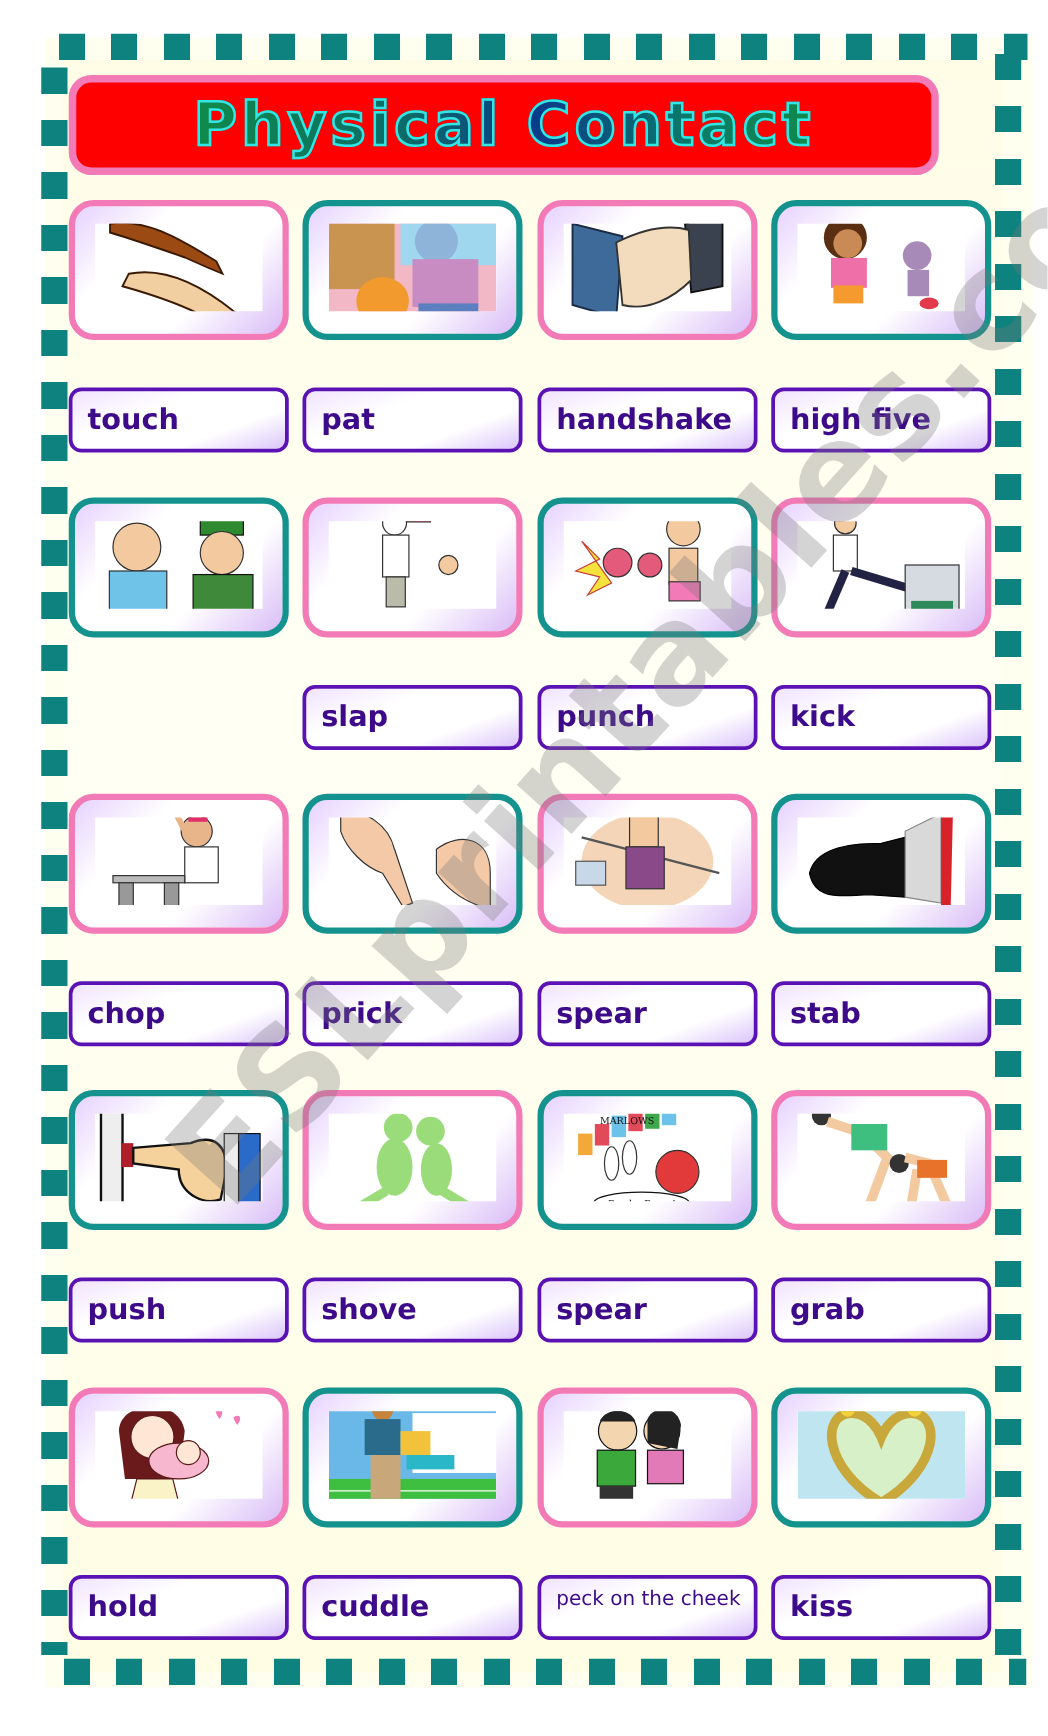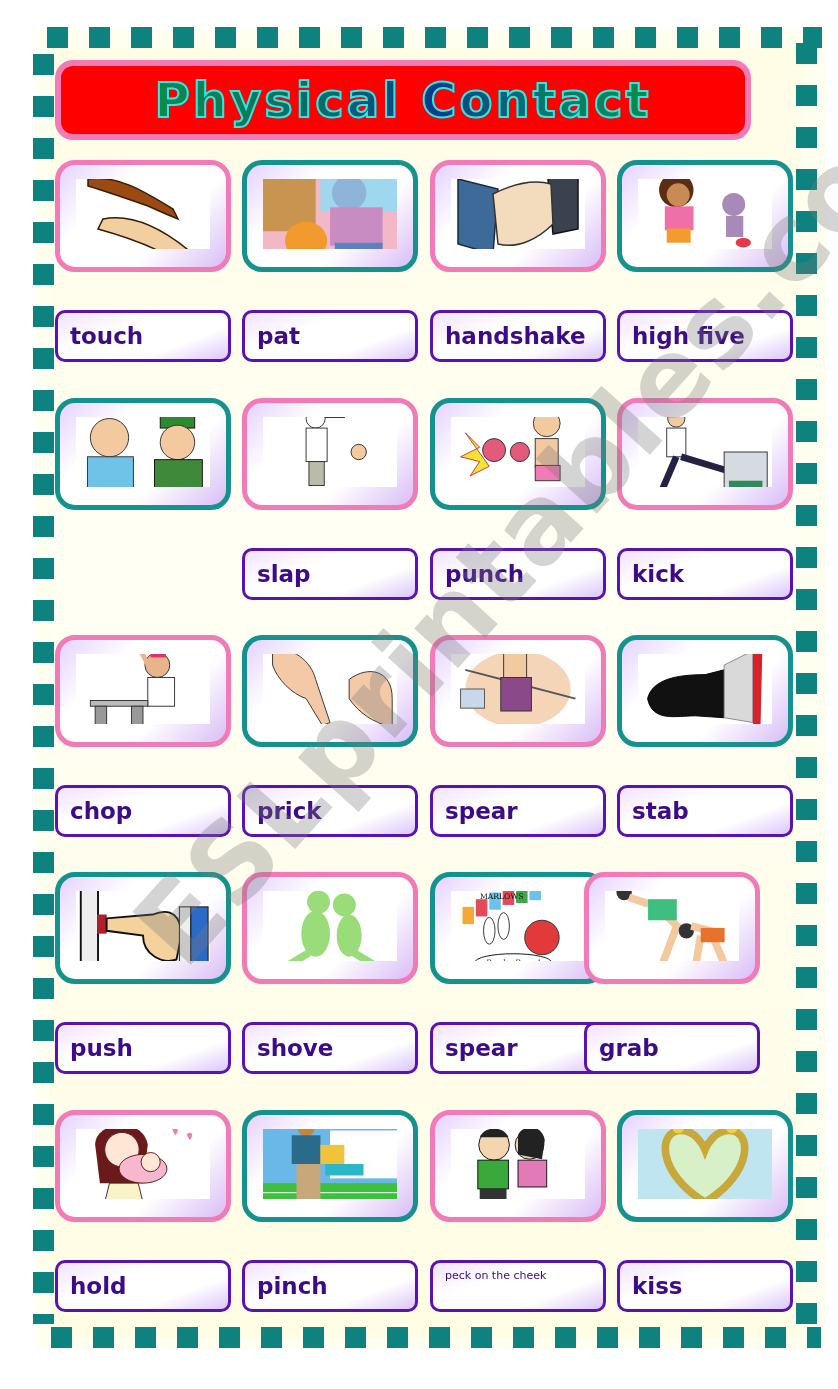--- a/index.html
+++ b/index.html
@@ -59,21 +59,21 @@
   .label-box {
     position: absolute; left: 0; top: 150px; width: 176px; height: 52px;
     border: 3px solid #5b12b5; border-radius: 10px;
     background: linear-gradient(160deg, #f1e3ff 0%, #ffffff 35%, #ffffff 70%, #dcc6fb 100%);
     padding-left: 12px; display: flex; align-items: center;
   }
   .label-text {
     color: #3d0b8a; font-weight: bold; font-size: 23px;
     font-family: "DejaVu Sans", sans-serif;
   }
-  .label-text.small { font-weight: normal; font-size: 11px; align-self: flex-start; margin-top: 6px; text-align: center; }
+  .label-text.small { font-weight: normal; font-size: 16px; align-self: flex-start; margin-top: 6px; text-align: center; }
 
   
   .watermark {
     position: absolute; left: 80px; top: 560px; transform: rotate(-48deg);
     transform-origin: left top;
     font-family: "DejaVu Sans", sans-serif; font-weight: bold; font-size: 108px;
     color: rgba(120,120,120,0.32); white-space: nowrap; pointer-events: none;
     letter-spacing: 2px;
   }
   .watermark { left: 110px; top: 905px; }
@@ -332,21 +332,21 @@
             <circle cx="95" cy="62" r="18" fill="#e23a3a" stroke="#333"></circle>
             <ellipse cx="65" cy="88" rx="40" ry="9" fill="#fff" stroke="#111"></ellipse>
             <text x="65" y="91" font-size="8" font-family="DejaVu Serif" font-style="italic" fill="#111" text-anchor="middle">Bowl-a-Rama!</text>
           </svg>
         </div>
       </div>
       <div class="label-box">
         <span class="label-text">spear</span>
       </div>
     </div>
-    <div class="card" style="left: 584px; top: 872px; text-align: right;">
+    <div class="card" style="left: 617px; top: 872px; text-align: right;">
       <div class="pic-frame">
         <div class="pic" title="wrestlers grabbing each other">
           <svg width="140" height="100" viewBox="0 0 140 100">
             <circle cx="20" cy="15" r="8" fill="#333"></circle>
             <path d="M25 20 L55 30 L75 50 L60 90" stroke="#f3c9a0" stroke-width="8" fill="none"></path>
             <rect x="45" y="22" width="30" height="22" fill="#3fbf7f"></rect>
             <circle cx="85" cy="55" r="8" fill="#333"></circle>
             <path d="M90 50 L110 55 L125 90 M100 60 L95 90" stroke="#f3c9a0" stroke-width="8" fill="none"></path>
             <rect x="100" y="52" width="25" height="15" fill="#e8722a"></rect>
           </svg>
@@ -385,21 +385,21 @@
             <rect x="70" y="15" width="70" height="50" fill="#fff"></rect>
             <circle cx="45" cy="12" r="9" fill="#c8843a"></circle>
             <rect x="30" y="20" width="30" height="30" fill="#2a6a8a"></rect>
             <rect x="35" y="50" width="25" height="50" fill="#c8a77a"></rect>
             <rect x="60" y="30" width="25" height="20" fill="#f2c23a"></rect>
             <rect x="65" y="50" width="40" height="12" fill="#2ab8c8"></rect>
           </svg>
         </div>
       </div>
       <div class="label-box">
-        <span class="label-text">pinch</span>
+        <span class="label-text">cuddle</span>
       </div>
     </div>
     <div class="card" style="left: 430px; top: 1110px;">
       <div class="pic-frame">
         <div class="pic" title="boy kissing girl on the cheek">
           <svg width="140" height="100" viewBox="0 0 140 100">
             <circle cx="45" cy="30" r="16" fill="#f3d5b0" stroke="#111"></circle>
             <path d="M30 22 C35 10 55 10 60 22" fill="#222"></path>
             <rect x="28" y="46" width="32" height="30" fill="#3aa83a" stroke="#111"></rect>
             <rect x="30" y="76" width="28" height="20" fill="#333"></rect>

